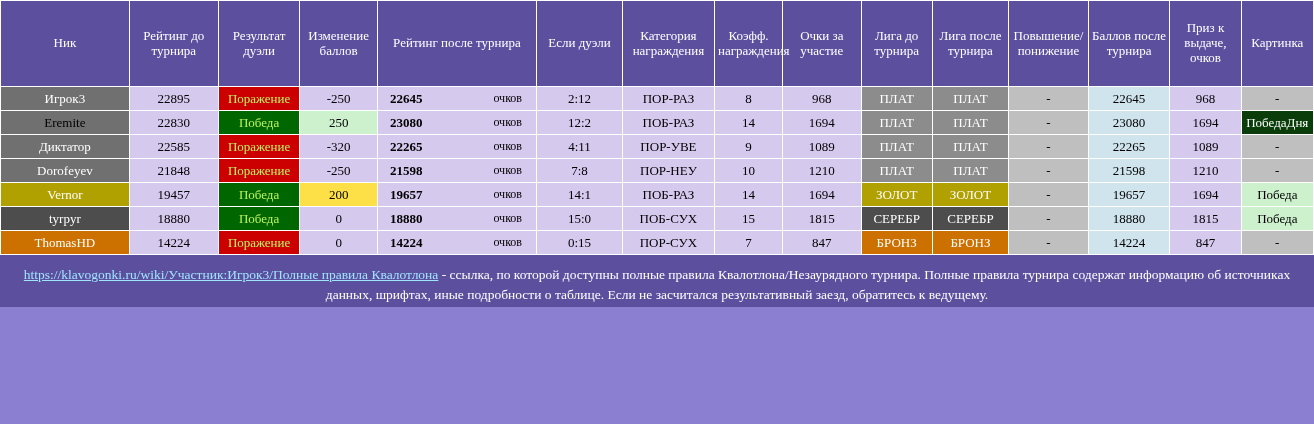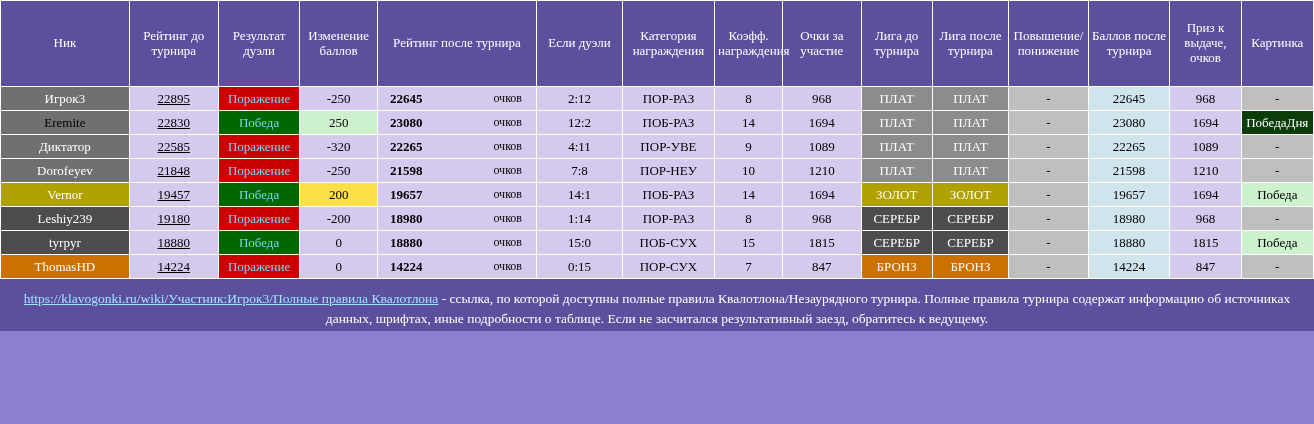--- a/index.html
+++ b/index.html
@@ -26,22 +26,22 @@
   thead th{
     background:#5b4f9e;
     color:#ffffff;
     font-size:13px;
     height:86px;
     font-weight:normal;
     line-height:1.15;
   }
   tbody tr{height:24px;}
   td.nick{color:#ffffff;font-weight:normal;}
-  td.rating{background:#d5c9ee;text-decoration:underline;}
-  td.duel-res{color:#7dd3fc;}
+  td.rating{background:#d5c9ee;}
+  td.duel-res{color:#bef264;}
   td.delta{}
   td.rating-after{background:#d5c9ee;font-weight:bold;text-align:left;padding-left:12px;position:relative;}
   td.rating-after .ochkov{
     font-weight:normal;
     position:absolute;
     right:14px;
     font-size:12px;
   }
   td.score{background:#d5c9ee;}
   td.cat{background:#d5c9ee;}
@@ -184,37 +184,20 @@
         <td class="coef">14</td>
         <td class="points">1694</td>
         <td class="league" style="background:#b0a000">ЗОЛОТ</td>
         <td class="league" style="background:#b0a000">ЗОЛОТ</td>
         <td class="change">-</td>
         <td class="ball-after">19657</td>
         <td class="prize">1694</td>
         <td class="pic" style="background:#cdf0cd;color:#000000">Победа</td>
       </tr>
       <tr>
-        <td class="nick" style="background:#4d4d4d;color:#ffffff">Leshiy239</td>
-        <td class="rating">19180</td>
-        <td class="duel-res" style="background:#cc0000">Поражение</td>
-        <td class="delta" style="background:#d5c9ee">-200</td>
-        <td class="rating-after">18980<span class="ochkov">очков</span></td>
-        <td class="score">1:14</td>
-        <td class="cat">ПОР-РАЗ</td>
-        <td class="coef">8</td>
-        <td class="points">968</td>
-        <td class="league" style="background:#4d4d4d">СЕРЕБР</td>
-        <td class="league" style="background:#4d4d4d">СЕРЕБР</td>
-        <td class="change">-</td>
-        <td class="ball-after">18980</td>
-        <td class="prize">968</td>
-        <td class="pic" style="background:#bfbfbf;color:#000000">-</td>
-      </tr>
-      <tr>
         <td class="nick" style="background:#4d4d4d;color:#ffffff">tyrpyr</td>
         <td class="rating">18880</td>
         <td class="duel-res" style="background:#006600">Победа</td>
         <td class="delta" style="background:#d5c9ee">0</td>
         <td class="rating-after">18880<span class="ochkov">очков</span></td>
         <td class="score">15:0</td>
         <td class="cat">ПОБ-СУХ</td>
         <td class="coef">15</td>
         <td class="points">1815</td>
         <td class="league" style="background:#4d4d4d">СЕРЕБР</td>

